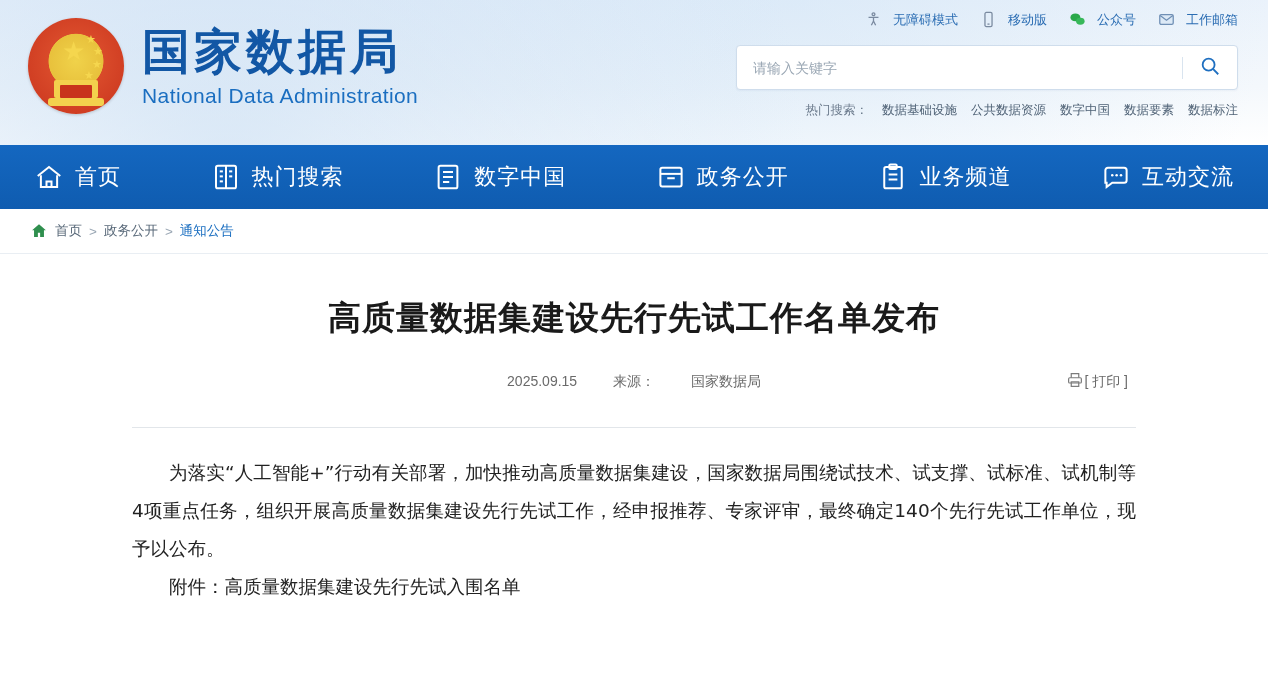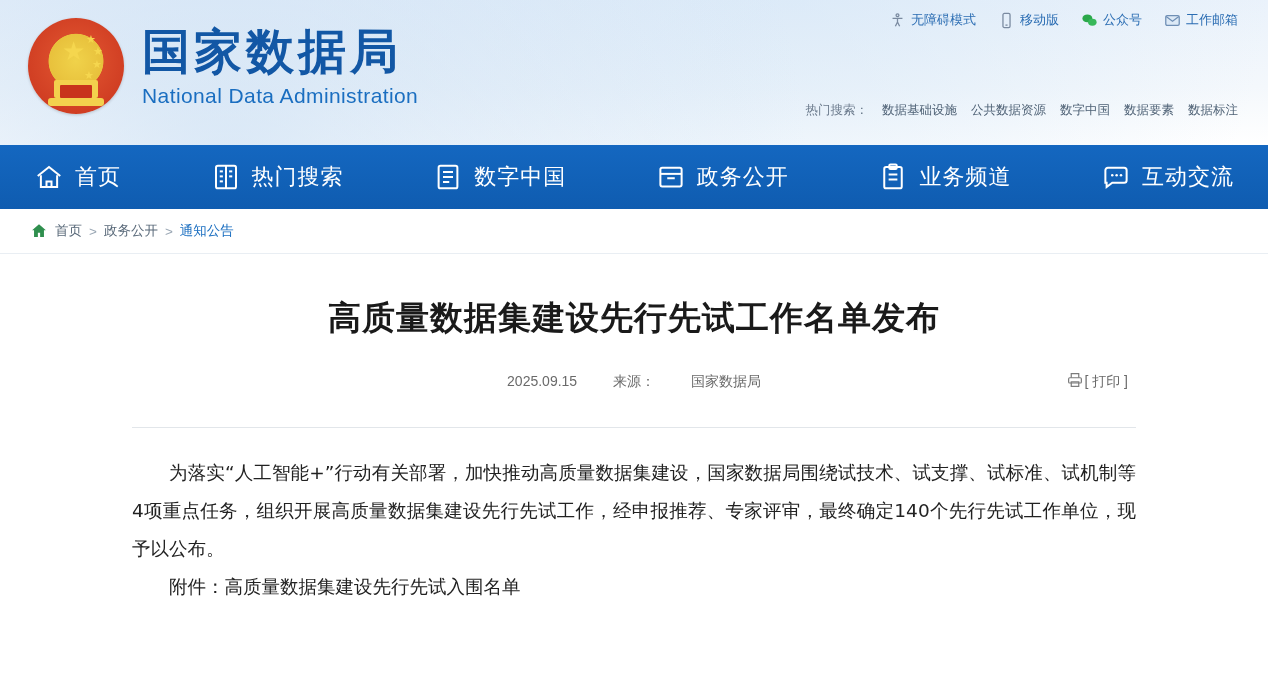--- a/index.html
+++ b/index.html
@@ -100,21 +100,21 @@
   
   .util {
     position: absolute;
     right: 30px; top: 11px;
     display: flex;
     align-items: center;
     gap: 22px;
     font-size: 13px;
     color: #2b6db3;
   }
-  .util-item { display: flex; align-items: center; gap: 5px; cursor: pointer; }
+  .util-item { display: flex; gap: 11px; cursor: pointer; }
   .util-ico {
     width: 17px; height: 17px;
     display: inline-flex; align-items: center; justify-content: center;
     color: #7a8aa0;
   }
   .util-ico svg { display: block; }
 
   
   .searchbox {
     position: absolute;
@@ -299,20 +299,32 @@
         <span class="util-ico">
           <svg width="17" height="17" viewBox="0 0 24 24" fill="none" stroke="#6f8fb5" stroke-width="1.8">
             <rect x="2.5" y="5" width="19" height="14" rx="2" fill="#dce9f6"></rect>
             <path d="M3 6.5l9 6.5 9-6.5"></path>
           </svg>
         </span>
         <span>工作邮箱</span>
       </div>
     </div>
 
+    <div class="searchbox">
+      <input type="text" placeholder="请输入关键字" style="">
+      <span class="search-sep"></span>
+      <button class="search-btn">
+        <span>
+          <svg width="22" height="22" viewBox="0 0 24 24" fill="none" stroke="#1e6fc0" stroke-width="2">
+            <circle cx="10.5" cy="10.5" r="6.5"></circle>
+            <line x1="15.5" y1="15.5" x2="21" y2="21"></line>
+          </svg>
+        </span>
+      </button>
+    </div>
 
     <div class="hot">
       <span class="lbl">热门搜索：</span>
       <a>数据基础设施</a>
       <a>公共数据资源</a>
       <a>数字中国</a>
       <a>数据要素</a>
       <a>数据标注</a>
     </div>
 

